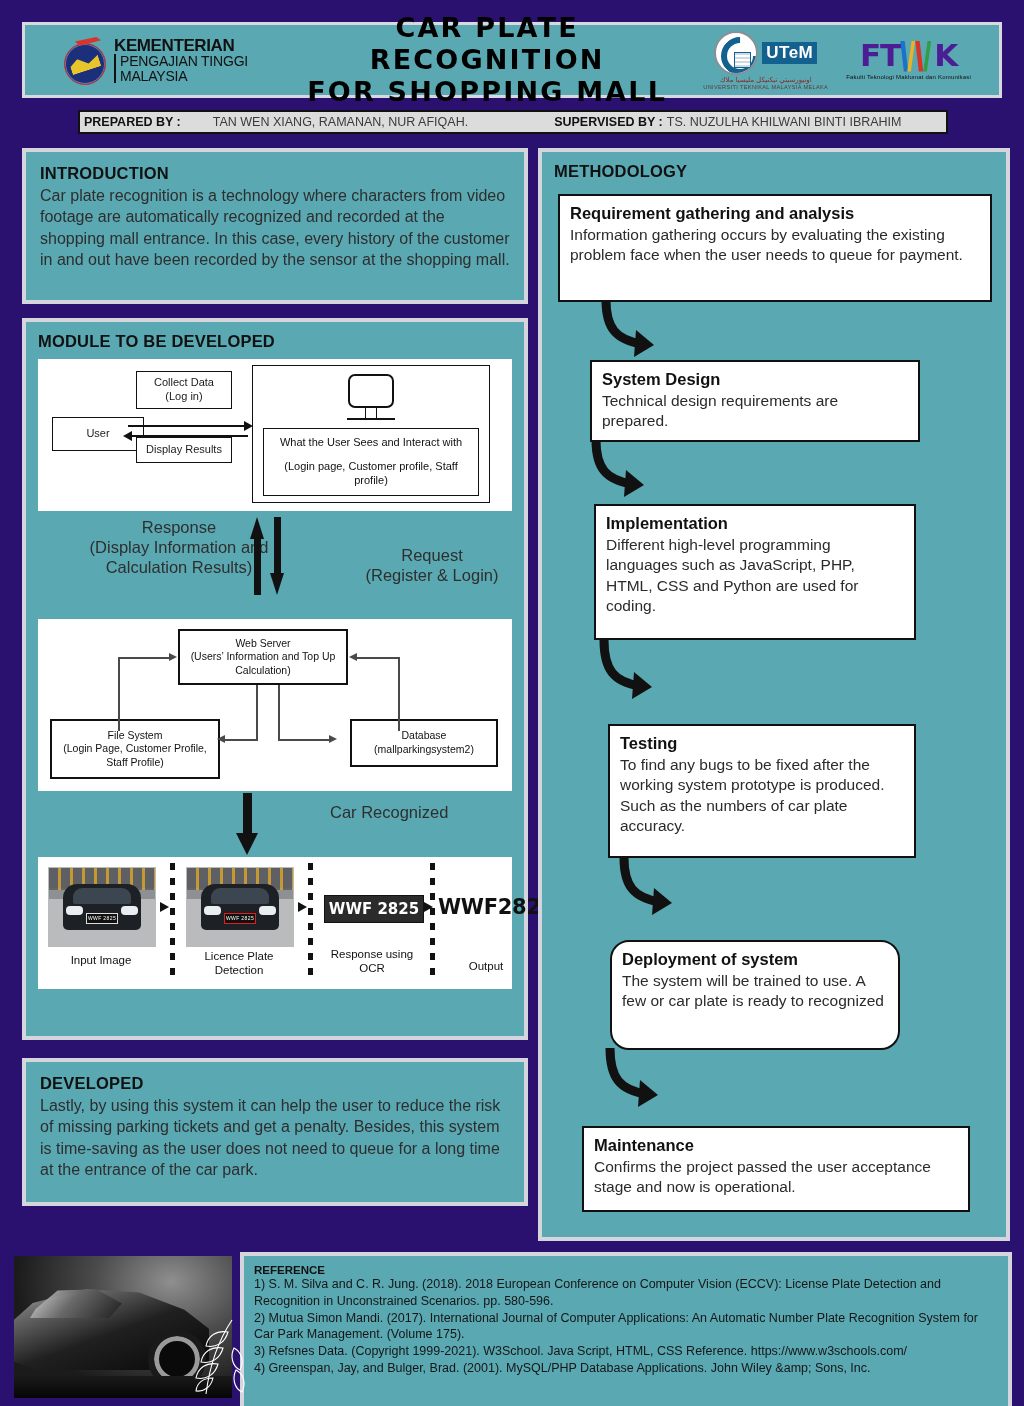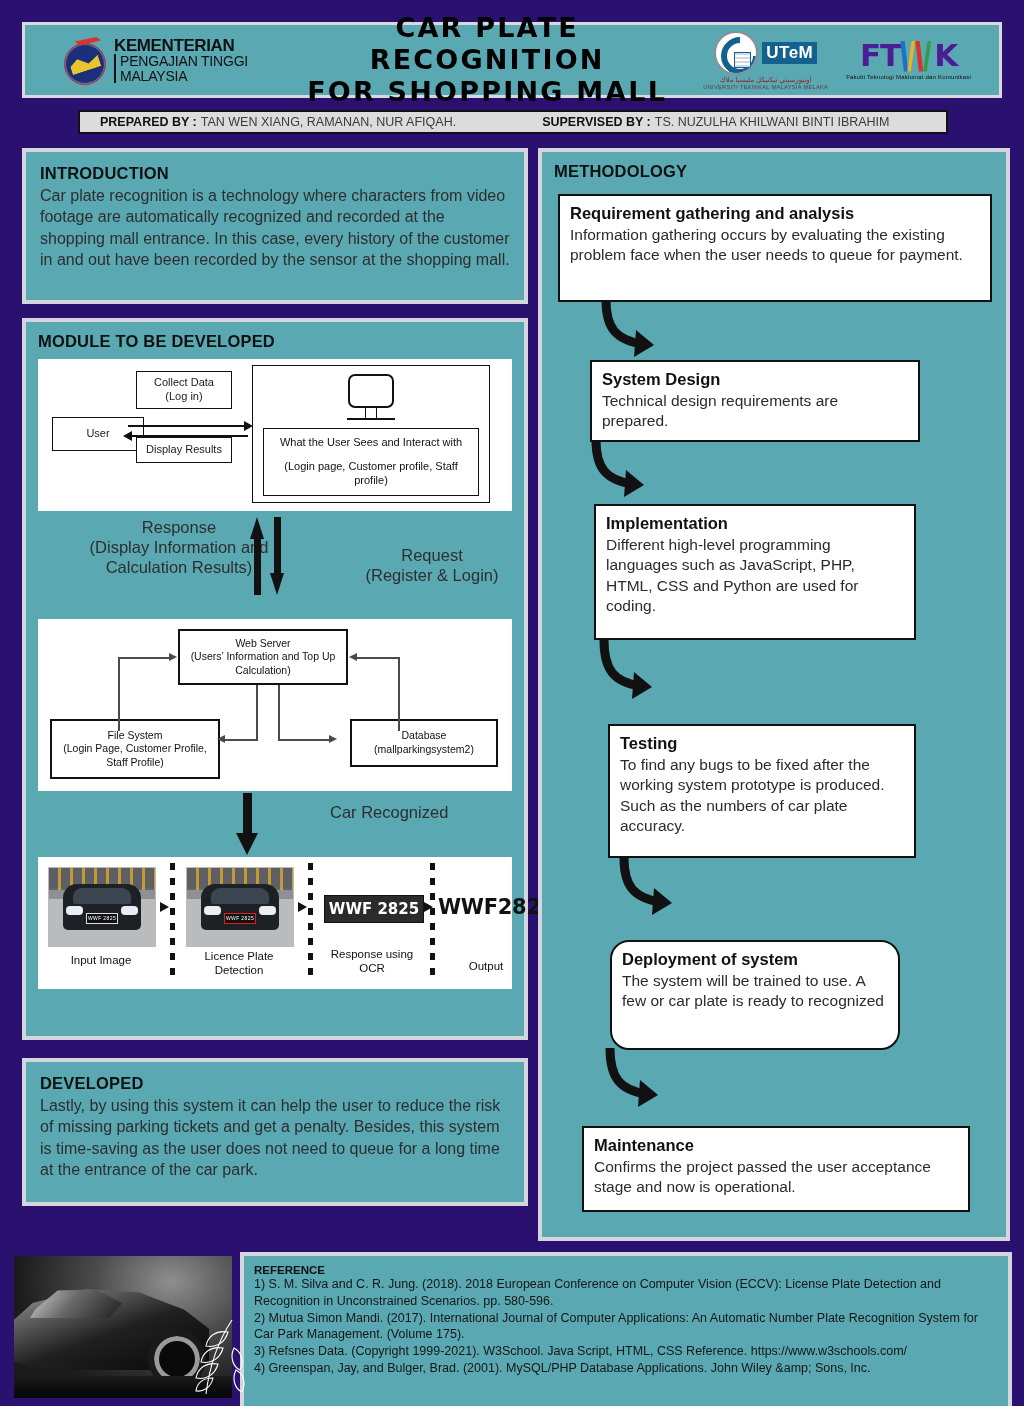--- a/index.html
+++ b/index.html
@@ -125,21 +125,21 @@
   .ftmk-sub { font-size: 6px; color: #111; letter-spacing: .2px; margin-top: 2px; }
 
   
   .credits-bar {
     position: absolute; left: 78px; top: 110px; width: 870px; height: 24px;
     background: #dcdcdc; border: 2px solid #111;
     display: flex; align-items: center;
     box-sizing: border-box; font-size: 12.5px; color: #3a3a3a;
   }
   .credits-bar .seg { display: flex; align-items: baseline; }
-  .credits-bar .seg.left { margin-left: 20px; }
+  .credits-bar .seg.left { margin-left: 4px; gap: 28px; }
   .credits-bar .seg.right { margin-left: 86px; }
   .credits-bar b { color: #111; font-weight: 700; margin-right: 4px; }
 
   
   .panel {
     position: absolute;
     background: #d5d5de;
     padding: 4px;
     box-sizing: border-box;
   }

